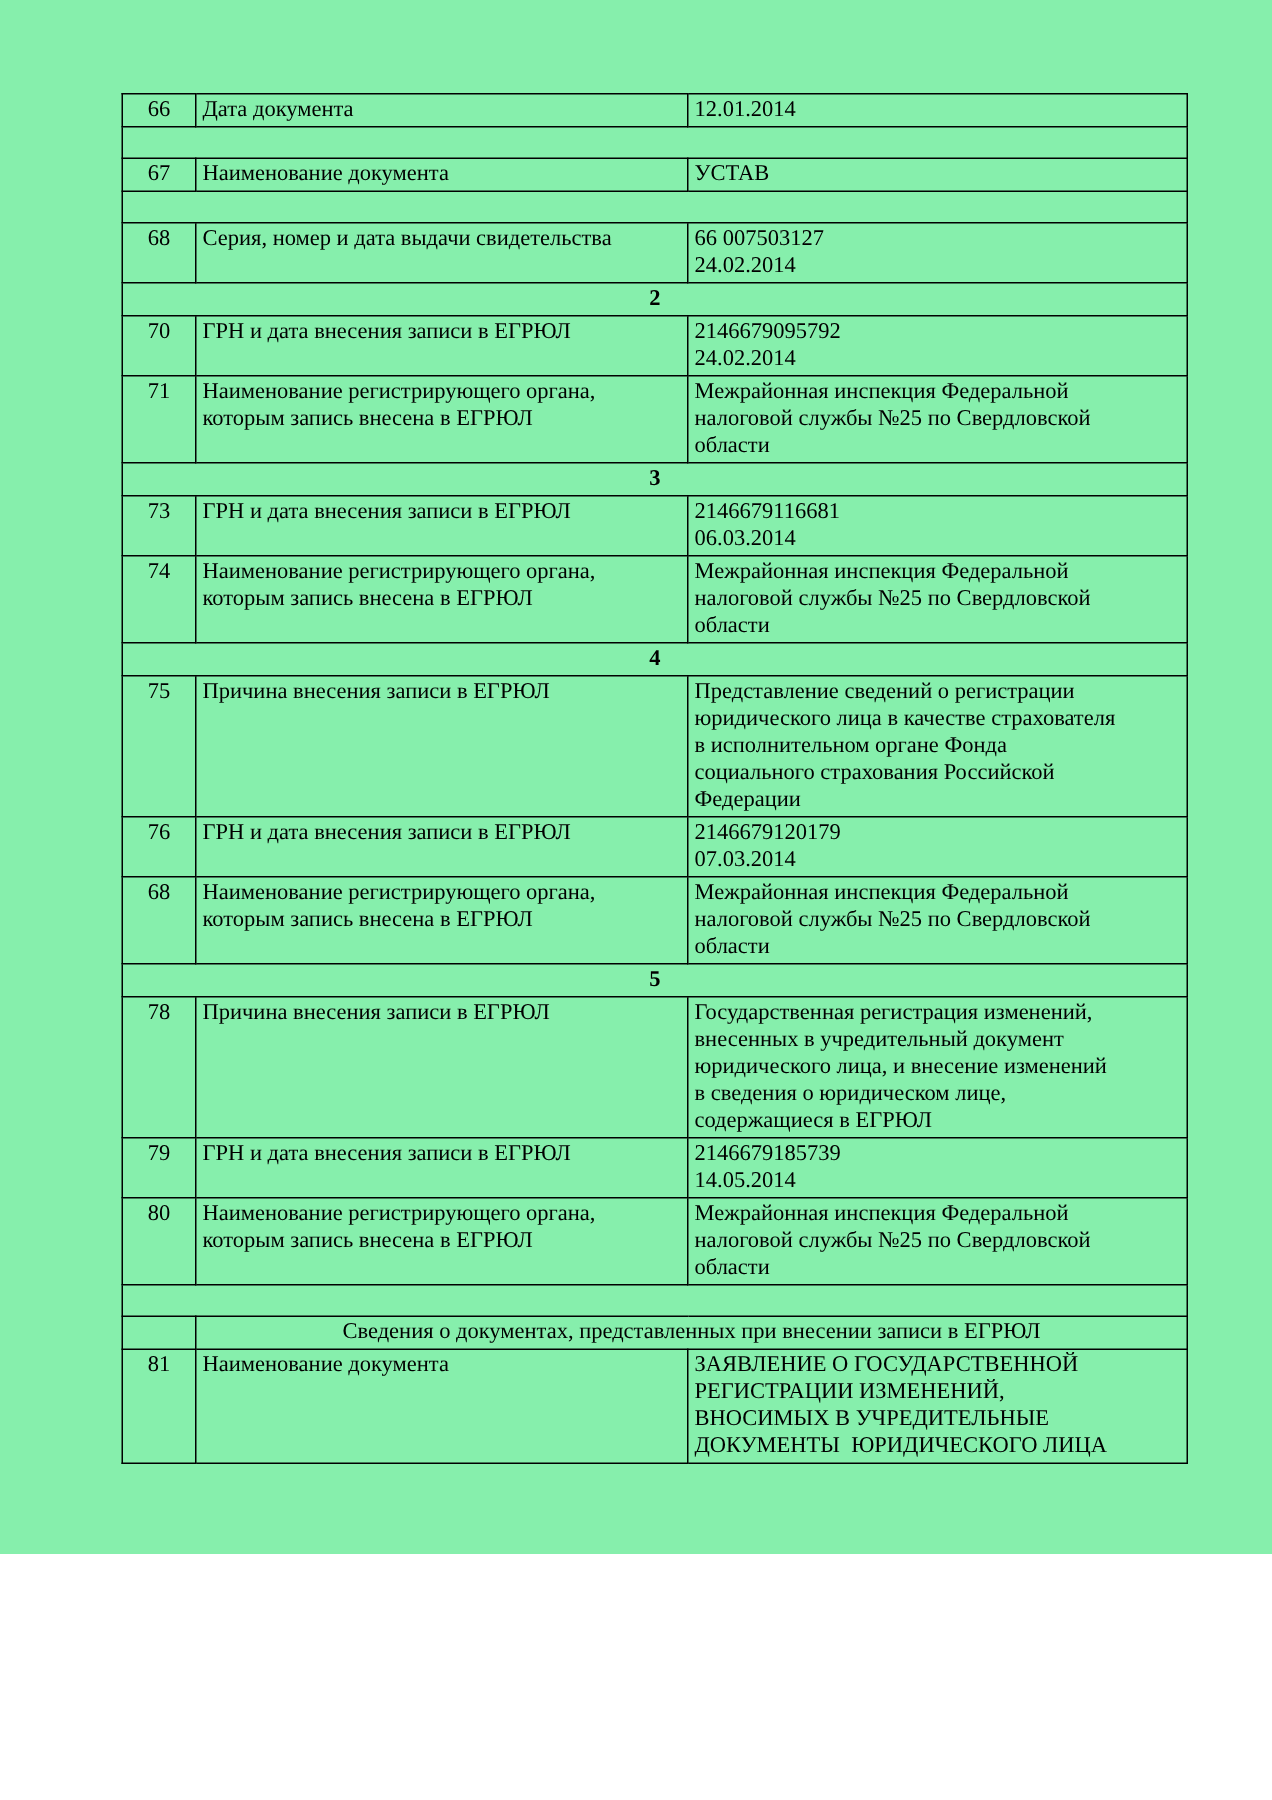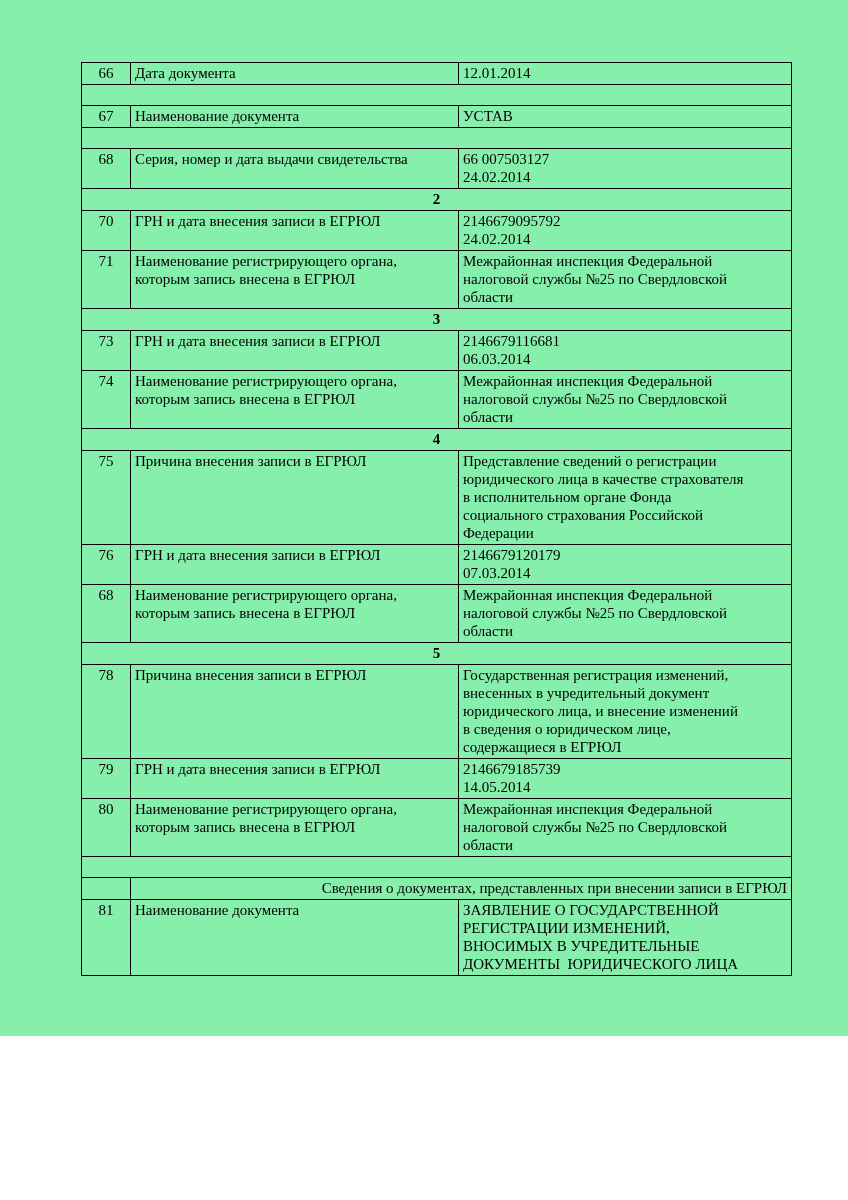--- a/index.html
+++ b/index.html
@@ -42,21 +42,21 @@
   td.c-num {
     text-align: center;
     padding-left: 1px;
     padding-right: 1px;
   }
   td.c-spacer {
     height: 17px;
     padding: 0;
   }
   td.c-header.align-center { text-align: center; }
-  td.c-header.align-left   { text-align: right; }
+  td.c-header.align-left   { text-align: center; }
   td.c-secnum {
     text-align: center;
     font-weight: bold;
   }
   .footer {
     position: absolute;
     left: 0;
     top: 1132px;
     width: 848px;
     font-size: 11.5px;

